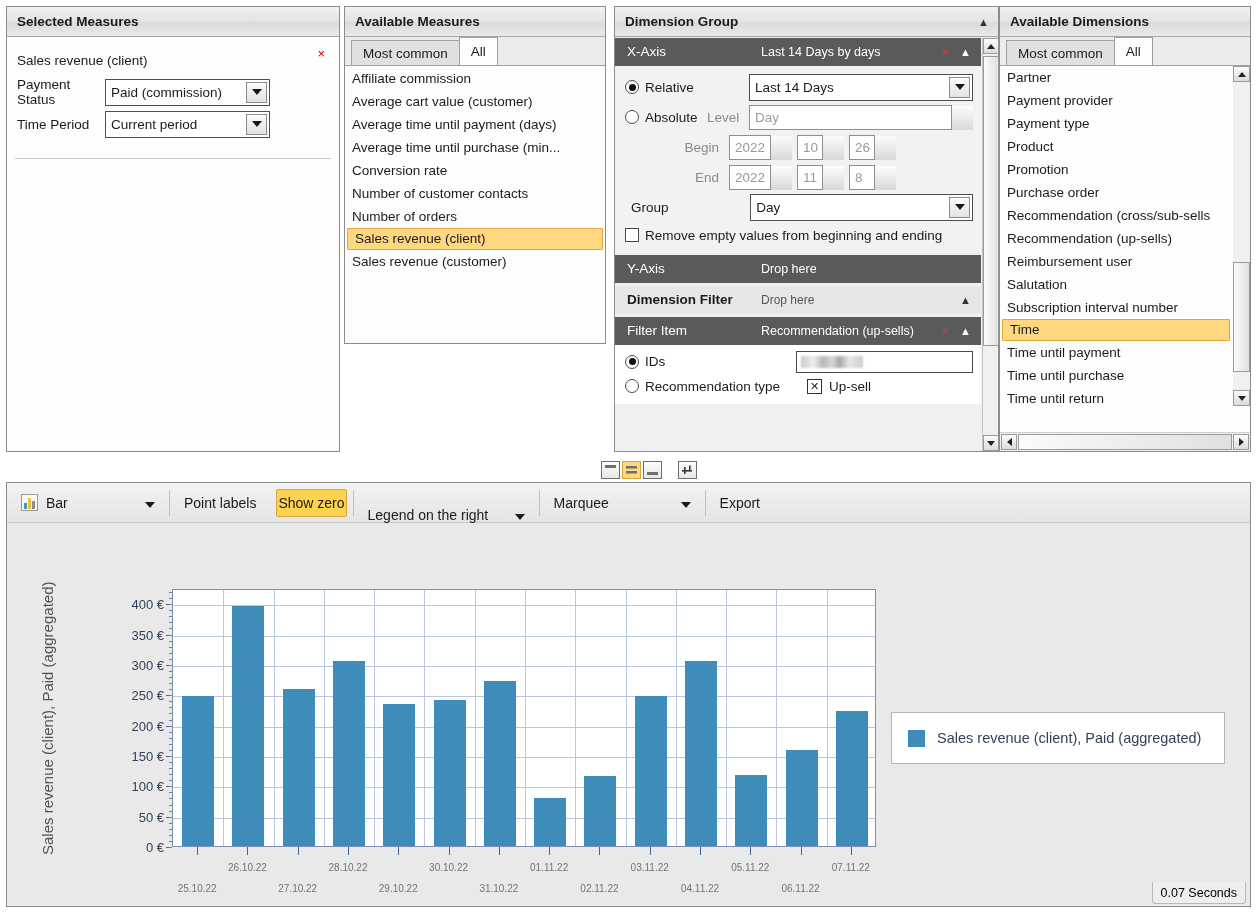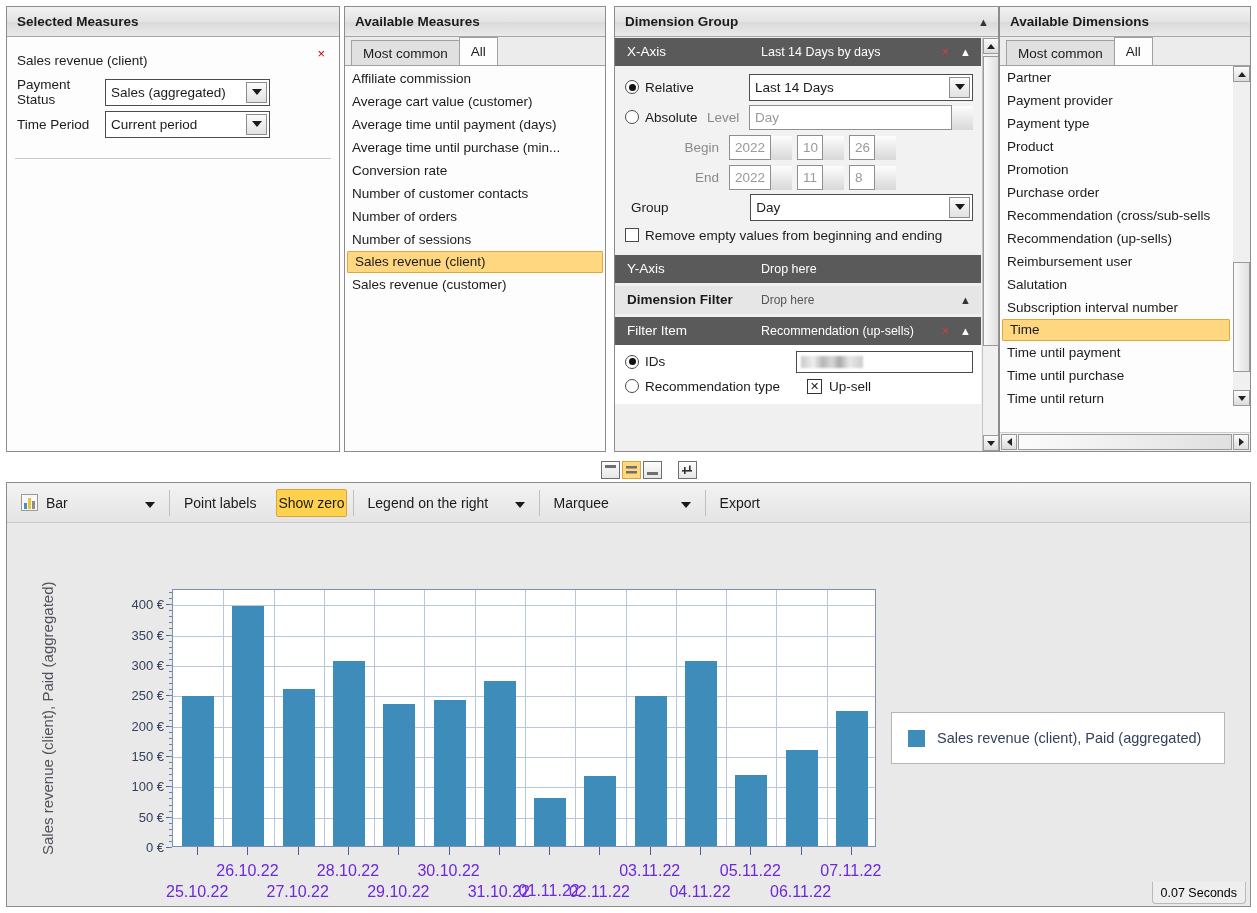--- a/index.html
+++ b/index.html
@@ -40,21 +40,21 @@
   }
   .combo .btn {
     position:absolute; right:2px; top:2px; width:21px; height:21px;
     background: linear-gradient(to bottom,#fbfbfb,#e2e2e2);
     border:1px solid #8c8c8c; display:flex; align-items:center; justify-content:center;
   }
   .combo .btn:after { content:""; border-left:5px solid transparent; border-right:5px solid transparent; border-top:6px solid #1a1a1a; }
   .sm-combo { width:165px; }
 
   
-  #available-measures { left:344px; top:6px; width:262px; height:446px; }
+  #available-measures { left:344px; top:6px; width:262px; height:338px; }
   .tabs { display:flex; align-items:flex-end; height:29px; padding-left:6px;
           background:#ececec; border-bottom:1px solid #a0a0a0; }
   .tab { height:25px; line-height:25px; padding:0 11px; font-size:13.5px;
          border:1px solid #a0a0a0; border-bottom:none; background:#e0e0e0; color:#1b1b1b;
          margin-right:-1px; }
   .tab.active { background:#fdfdfd; height:28px; line-height:27px; position:relative; z-index:2; }
   .list { background:#fdfdfd; height:calc(100% - 60px); overflow:hidden; padding-top:1px; }
   .list-item { height:23px; line-height:23px; padding-left:7px; font-size:13.5px; color:#1b1b1b; white-space:nowrap; }
   .list-item.sel { background:#ffd780; border:1px solid #e0a73c; height:22px; line-height:20px; margin:0 2px; border-radius:1px; }
 
@@ -125,21 +125,21 @@
   .bar-icon i { display:block; width:3px; background:#2f7ab5; }
 
   .chart-area { position:relative; width:100%; height:383px; background:#e9e9e9; }
   .plot { position:absolute; background:#fff; border:1px solid #7d8fb5; }
   .ylabel { position:absolute; font-size:15px; color:#52525c; writing-mode:vertical-rl;
             transform:rotate(180deg); text-align:center; }
   .ytick { position:absolute; right:0; font-size:13px; color:#33415c; text-align:right; transform:translateY(-50%); }
   .gridline { position:absolute; left:0; right:0; height:1px; background:#b9c6df; }
   .vgrid { position:absolute; top:0; bottom:0; width:1px; background:#b9c6df; }
   .bar { position:absolute; bottom:0; background:#3d8cb9; }
-  .xtick-lbl { position:absolute; font-size:16px; color:#6d28d9; transform:translateX(-50%); white-space:nowrap; }
+  .xtick-lbl { position:absolute; font-size:10px; color:#737373; transform:translateX(-50%); white-space:nowrap; }
   .tickmark { position:absolute; width:1px; background:#4a6490; }
   .legend-box { position:absolute; border:1px solid #b5b5b5; background:#fff;
                 display:flex; align-items:center; padding:0 16px; }
   .legend-swatch { width:17px; height:17px; background:#3d8cb9; margin-right:12px; flex:none; }
   .legend-text { font-size:14.5px; color:#33415c; white-space:nowrap; }
   .status-tab { position:absolute; right:4px; bottom:2px; height:22px; line-height:22px;
                 padding:0 8px; font-size:12.5px; color:#000000;
                 background:#eeeeee; border:1px solid #b9b9b9; border-radius:0 0 4px 4px; border-top:none; }
   .blurred { width:62px; height:12px; margin-left:4px;
     background:linear-gradient(90deg,#c9c9c9,#efefef 20%,#b7b7b7 35%,#d8d8d8 50%,#a9a9a9 62%,#e8e8e8 78%,#cdcdcd);
@@ -155,21 +155,21 @@
     <div class="panel" id="selected-measures">
       <div class="panel-head">Selected Measures</div>
       <div class="sm-body">
         <div class="sm-row">
           <span class="sm-title">Sales revenue (client)</span>
           <span class="sm-x">×</span>
         </div>
         <div class="sm-row">
           <span class="sm-label">Payment Status</span>
           <div class="combo sm-combo">
-            <span>Sales (aggregated)</span>
+            <span>Paid (commission)</span>
             <span class="btn"></span>
           </div>
         </div>
         <div class="sm-row">
           <span class="sm-label">Time Period</span>
           <div class="combo sm-combo">
             <span>Current period</span>
             <span class="btn"></span>
           </div>
         </div>
@@ -184,21 +184,20 @@
         <div class="tab active">All</div>
       </div>
       <div class="list">
         <div class="list-item">Affiliate commission</div>
         <div class="list-item">Average cart value (customer)</div>
         <div class="list-item">Average time until payment (days)</div>
         <div class="list-item">Average time until purchase (min...</div>
         <div class="list-item">Conversion rate</div>
         <div class="list-item">Number of customer contacts</div>
         <div class="list-item">Number of orders</div>
-        <div class="list-item">Number of sessions</div>
         <div class="list-item sel">Sales revenue (client)</div>
         <div class="list-item">Sales revenue (customer)</div>
       </div>
     </div>
 
     <div class="panel" id="dimension-group">
       <div class="panel-head">
         <span>Dimension Group</span>
         <span class="caret">▲</span>
       </div>
@@ -399,21 +398,21 @@
         <span class="tb-caret"></span>
       </div>
       <div class="tb-sep"></div>
       <div class="tb-item">
         <span>Point labels</span>
       </div>
       <div class="tb-item" style="padding:0 6px;">
         <span class="tb-btn-on">Show zero</span>
       </div>
       <div class="tb-sep"></div>
-      <div class="tb-item" style="width:185px;">
+      <div class="tb-item" style="width:185px;align-items:flex-end;">
         <span>Legend on the right</span>
         <span class="tb-caret" style="padding-left:10px;"></span>
       </div>
       <div class="tb-sep"></div>
       <div class="tb-item" style="width:165px;">
         <span>Marquee</span>
         <span class="tb-caret"></span>
       </div>
       <div class="tb-sep"></div>
       <div class="tb-item">
@@ -532,21 +531,21 @@
           <div class="xtick-lbl" style="left: 290.714px; top: 360px;">27.10.22</div>
           <div class="tickmark" style="left: 341px; top: 324px; height: 8px;"></div>
           <div class="xtick-lbl" style="left: 341px; top: 339px;">28.10.22</div>
           <div class="tickmark" style="left: 391px; top: 324px; height: 8px;"></div>
           <div class="xtick-lbl" style="left: 391.286px; top: 360px;">29.10.22</div>
           <div class="tickmark" style="left: 442px; top: 324px; height: 8px;"></div>
           <div class="xtick-lbl" style="left: 441.571px; top: 339px;">30.10.22</div>
           <div class="tickmark" style="left: 492px; top: 324px; height: 8px;"></div>
           <div class="xtick-lbl" style="left: 491.857px; top: 360px;">31.10.22</div>
           <div class="tickmark" style="left: 542px; top: 324px; height: 8px;"></div>
-          <div class="xtick-lbl" style="left: 542.143px; top: 339px; margin-top: 20px;">01.11.22</div>
+          <div class="xtick-lbl" style="left: 542.143px; top: 339px;">01.11.22</div>
           <div class="tickmark" style="left: 592px; top: 324px; height: 8px;"></div>
           <div class="xtick-lbl" style="left: 592.429px; top: 360px;">02.11.22</div>
           <div class="tickmark" style="left: 643px; top: 324px; height: 8px;"></div>
           <div class="xtick-lbl" style="left: 642.714px; top: 339px;">03.11.22</div>
           <div class="tickmark" style="left: 693px; top: 324px; height: 8px;"></div>
           <div class="xtick-lbl" style="left: 693px; top: 360px;">04.11.22</div>
           <div class="tickmark" style="left: 743px; top: 324px; height: 8px;"></div>
           <div class="xtick-lbl" style="left: 743.286px; top: 339px;">05.11.22</div>
           <div class="tickmark" style="left: 794px; top: 324px; height: 8px;"></div>
           <div class="xtick-lbl" style="left: 793.571px; top: 360px;">06.11.22</div>

